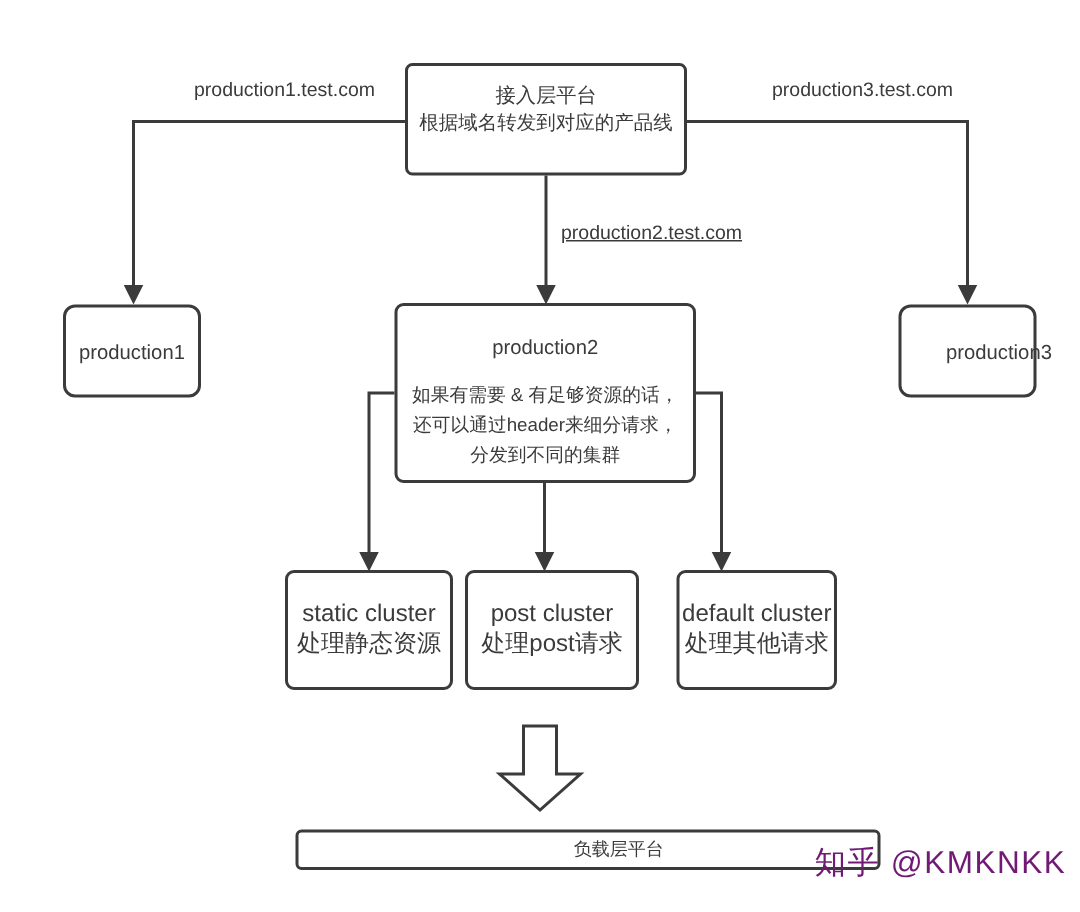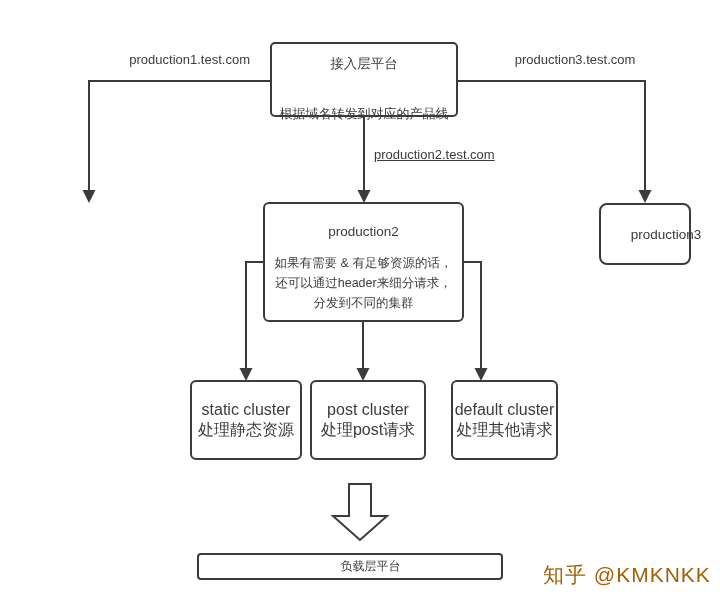--- a/index.html
+++ b/index.html
@@ -18,39 +18,39 @@
     border:2px solid #3b3b3b;
     box-sizing:border-box;
     display:flex;
     flex-direction:column;
     align-items:center;
     justify-content:center;
     text-align:center;
   }
   .node .title{font-size:13.5px;}
   .top-box{left:270px;top:42px;width:188px;height:75px;border-radius:5px;justify-content:flex-start;padding-top:11px;}
-  .top-box .subtitle{font-size:13px;margin-top:32px;}
+  .top-box .subtitle{font-size:13px;margin-top:0;}
   .prod-box{width:92px;height:62px;border-radius:8px;}
   .prod1{left:42px;top:203px;}
   .prod3{left:599px;top:203px;padding-left:42px;}
   .prod2{left:263px;top:202px;width:201px;height:120px;border-radius:6px;justify-content:flex-start;padding-top:20px;}
   .prod2 .body{font-size:12.5px;line-height:20px;margin-top:14px;}
   .cluster{top:380px;height:80px;border-radius:6px;font-size:16px;line-height:20px;}
   .cluster-static{left:190px;width:112px;}
   .cluster-post{left:310px;width:116px;}
   .cluster-default{left:451px;width:107px;}
-  .bottom-box{left:197px;top:553px;width:306px;height:27px;border-radius:4px;font-size:12px;padding-left:41px;}
+  .bottom-box{left:197px;top:553px;width:390px;height:27px;border-radius:4px;font-size:12px;padding-left:41px;}
   .edge-label{position:absolute;font-size:13px;white-space:nowrap;}
   .lbl-left{left:110px;top:52px;width:140px;text-align:right;}
   .lbl-right{left:505px;top:52px;width:140px;text-align:center;}
   .lbl-mid{left:374px;top:147px;text-decoration:underline;}
   .watermark{
     position:absolute;left:543px;top:561px;
     font-size:21px;letter-spacing:1px;
-    color:#a16207;white-space:nowrap;
+    color:#701a75;white-space:nowrap;
   }
 </style>
 </head>
 <body>
 
 <div class="canvas">
 
   <svg class="wires" viewBox="0 0 720 608" xmlns="http://www.w3.org/2000/svg">
     <g stroke="#3b3b3b" stroke-width="2" fill="none">
 
@@ -80,20 +80,23 @@
 
   <span class="edge-label lbl-left">production1.test.com</span>
   <span class="edge-label lbl-right">production3.test.com</span>
   <span class="edge-label lbl-mid">production2.test.com</span>
 
   <div class="node top-box">
     <div class="title">接入层平台</div>
     <div class="subtitle">根据域名转发到对应的产品线</div>
   </div>
 
+  <div class="node prod-box prod1">
+    <div class="title">production1</div>
+  </div>
 
   <div class="node prod-box prod3">
     <div class="title">production3</div>
   </div>
 
   <div class="node prod2">
     <div class="title">production2</div>
     <div class="body">
       <div>如果有需要 &amp; 有足够资源的话，</div>
       <div>还可以通过header来细分请求，</div>

